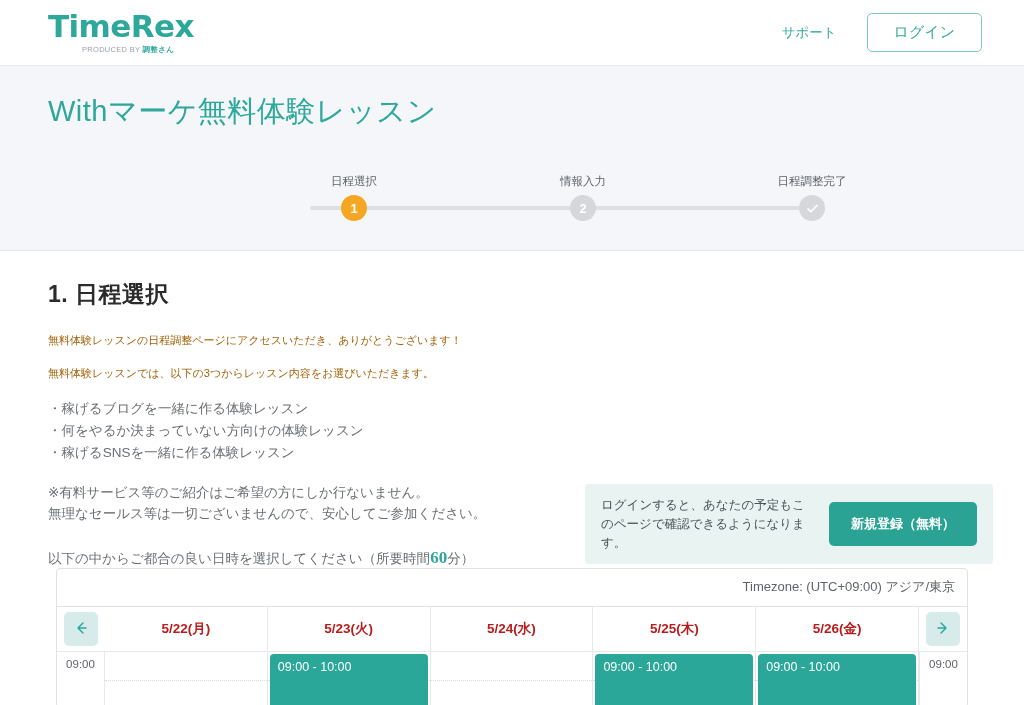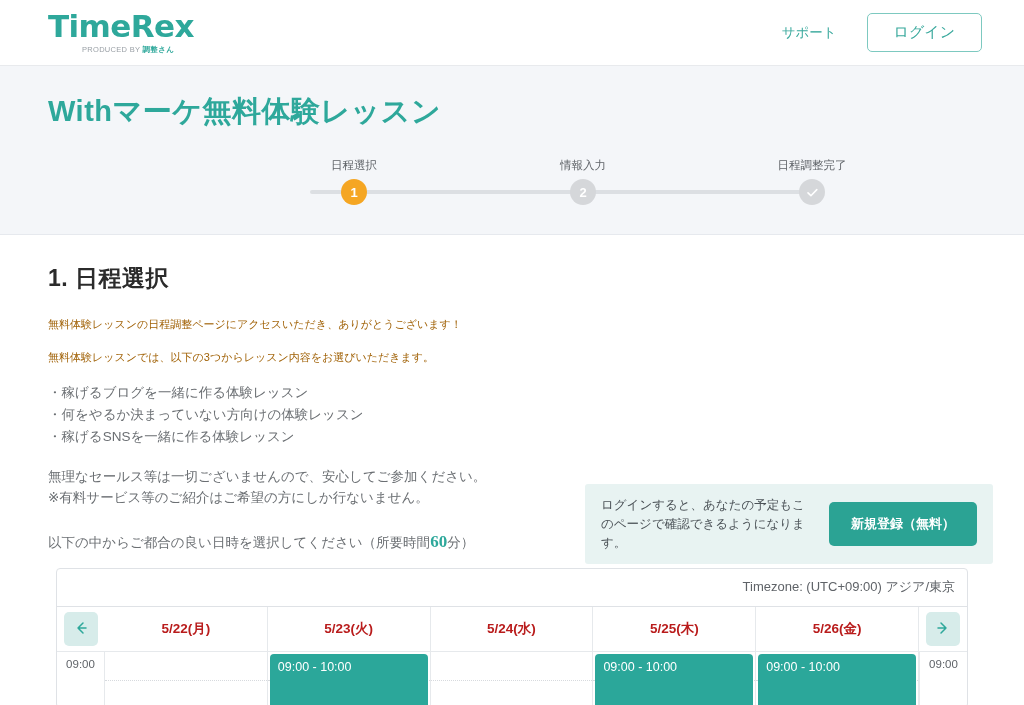--- a/index.html
+++ b/index.html
@@ -70,24 +70,24 @@
   }
 
   
   .hero {
     background: #f4f6f9;
     padding: 26px 48px 30px 48px;
     border-bottom: 1px solid #e6e9ee;
   }
   .hero-title {
     font-size: 29px;
-    font-weight: 700;
+    font-weight: 400;
     color: #2ea89b;
     letter-spacing: 0.5px;
-    margin-bottom: 26px;
+    margin-bottom: 42px;
   }
 
   
   .stepper {
     position: relative;
     height: 46px;
     margin: 0 auto;
     width: 690px;
     padding-left: 142px;
   }
@@ -348,22 +348,22 @@
   <p class="para">無料体験レッスンの日程調整ページにアクセスいただき、ありがとうございます！</p>
   <p class="para">無料体験レッスンでは、以下の3つからレッスン内容をお選びいただきます。</p>
 
   <div class="bullets">
     <div>・稼げるブログを一緒に作る体験レッスン</div>
     <div>・何をやるか決まっていない方向けの体験レッスン</div>
     <div>・稼げるSNSを一緒に作る体験レッスン</div>
   </div>
 
   <div class="notes">
+    <div>※有料サービス等のご紹介はご希望の方にしか行ないません。</div>
     <div>無理なセールス等は一切ございませんので、安心してご参加ください。</div>
-    <div>※有料サービス等のご紹介はご希望の方にしか行ないません。</div>
   </div>
 
   <div class="select-line">
     <span>以下の中からご都合の良い日時を選択してください（所要時間</span><span class="hl-minutes">60</span><span>分）</span>
   </div>
 </div>
 
 <div class="promo">
   <div class="promo-text">ログインすると、あなたの予定もこのページで確認できるようになります。</div>
   <button class="promo-btn">新規登録（無料）</button>

